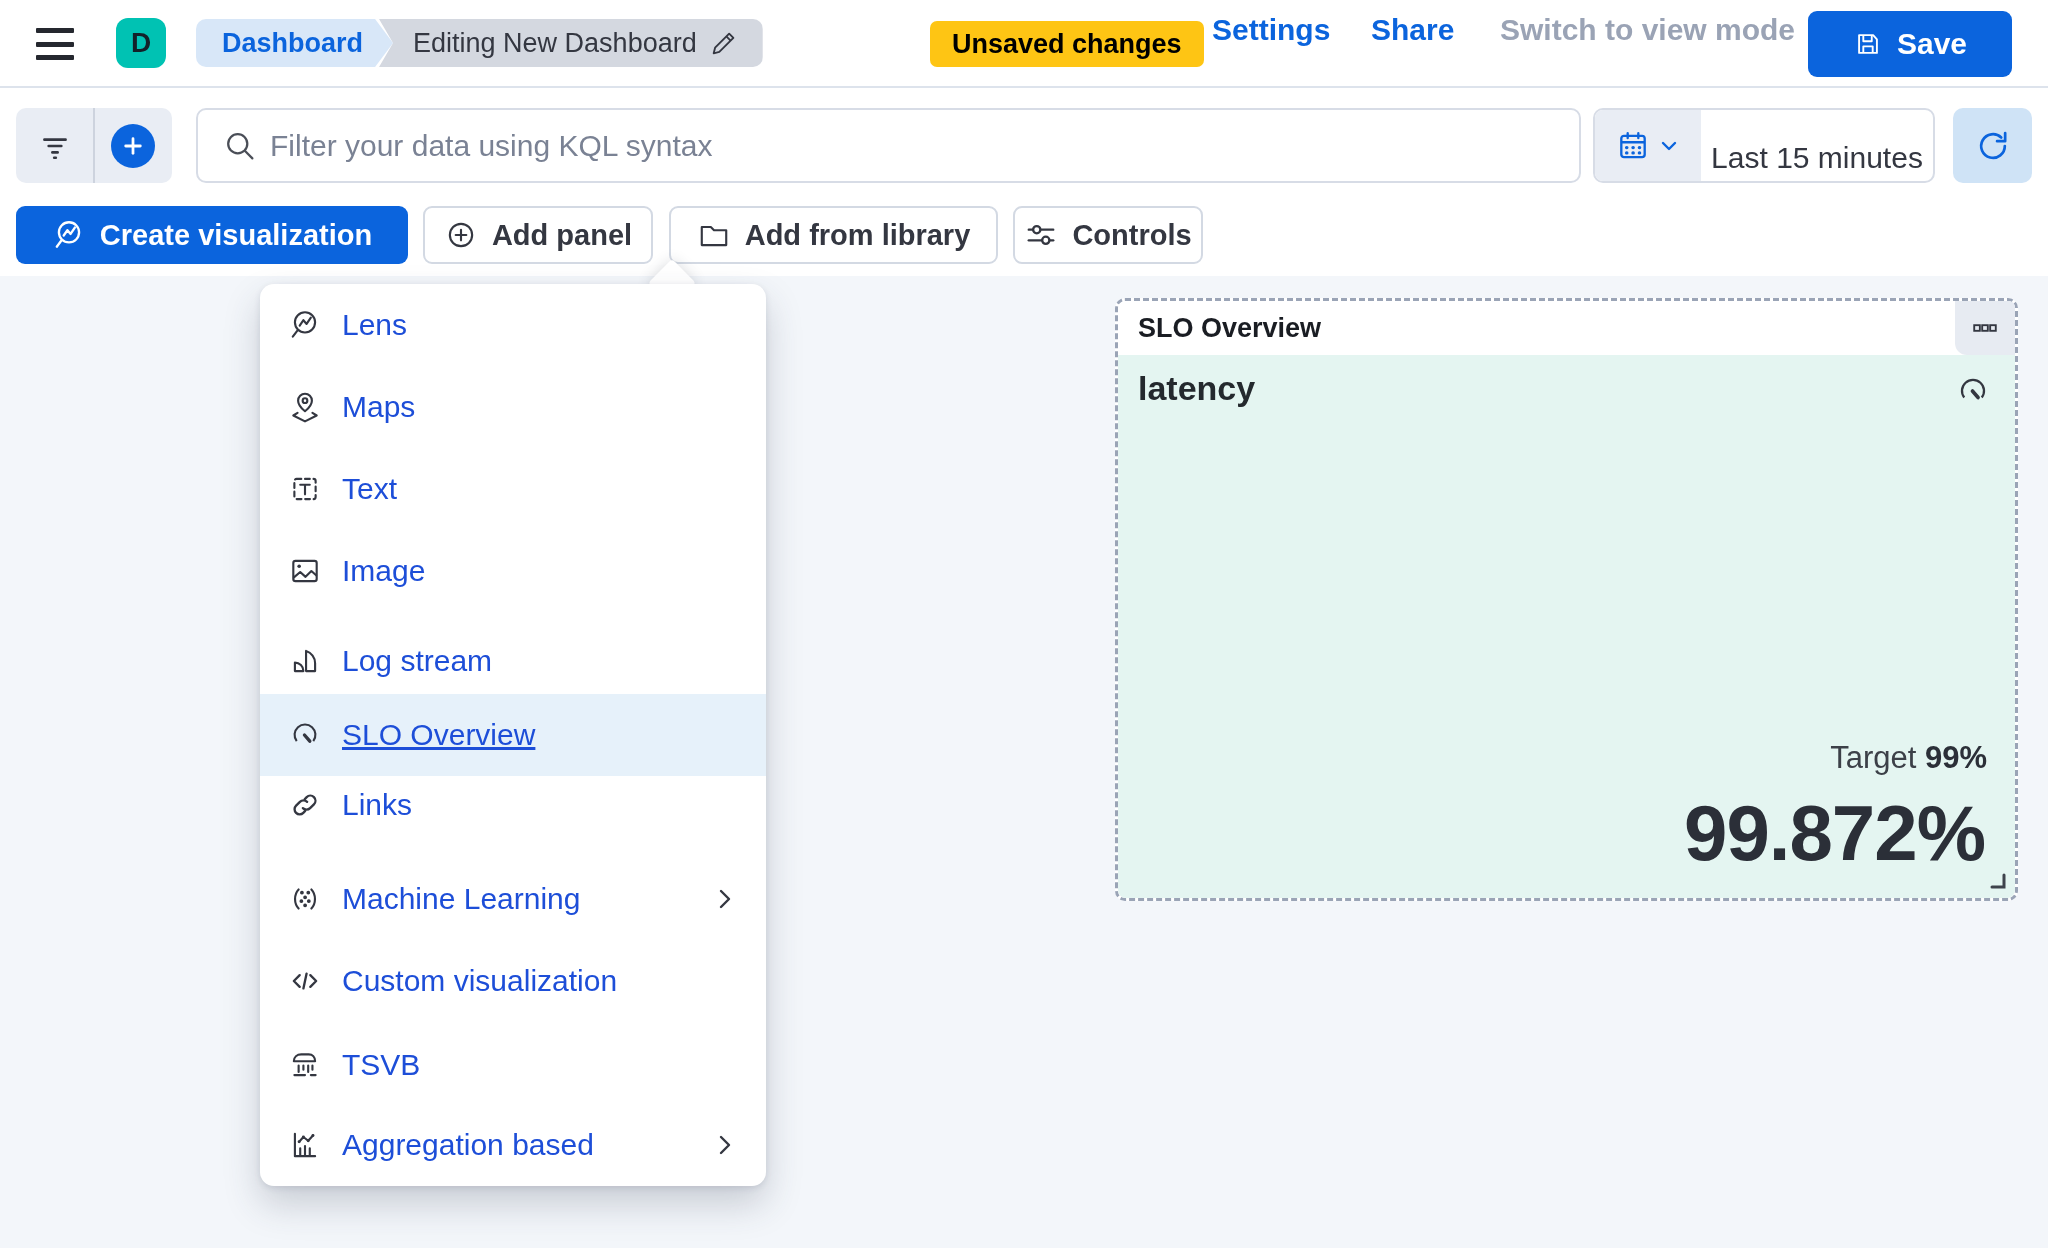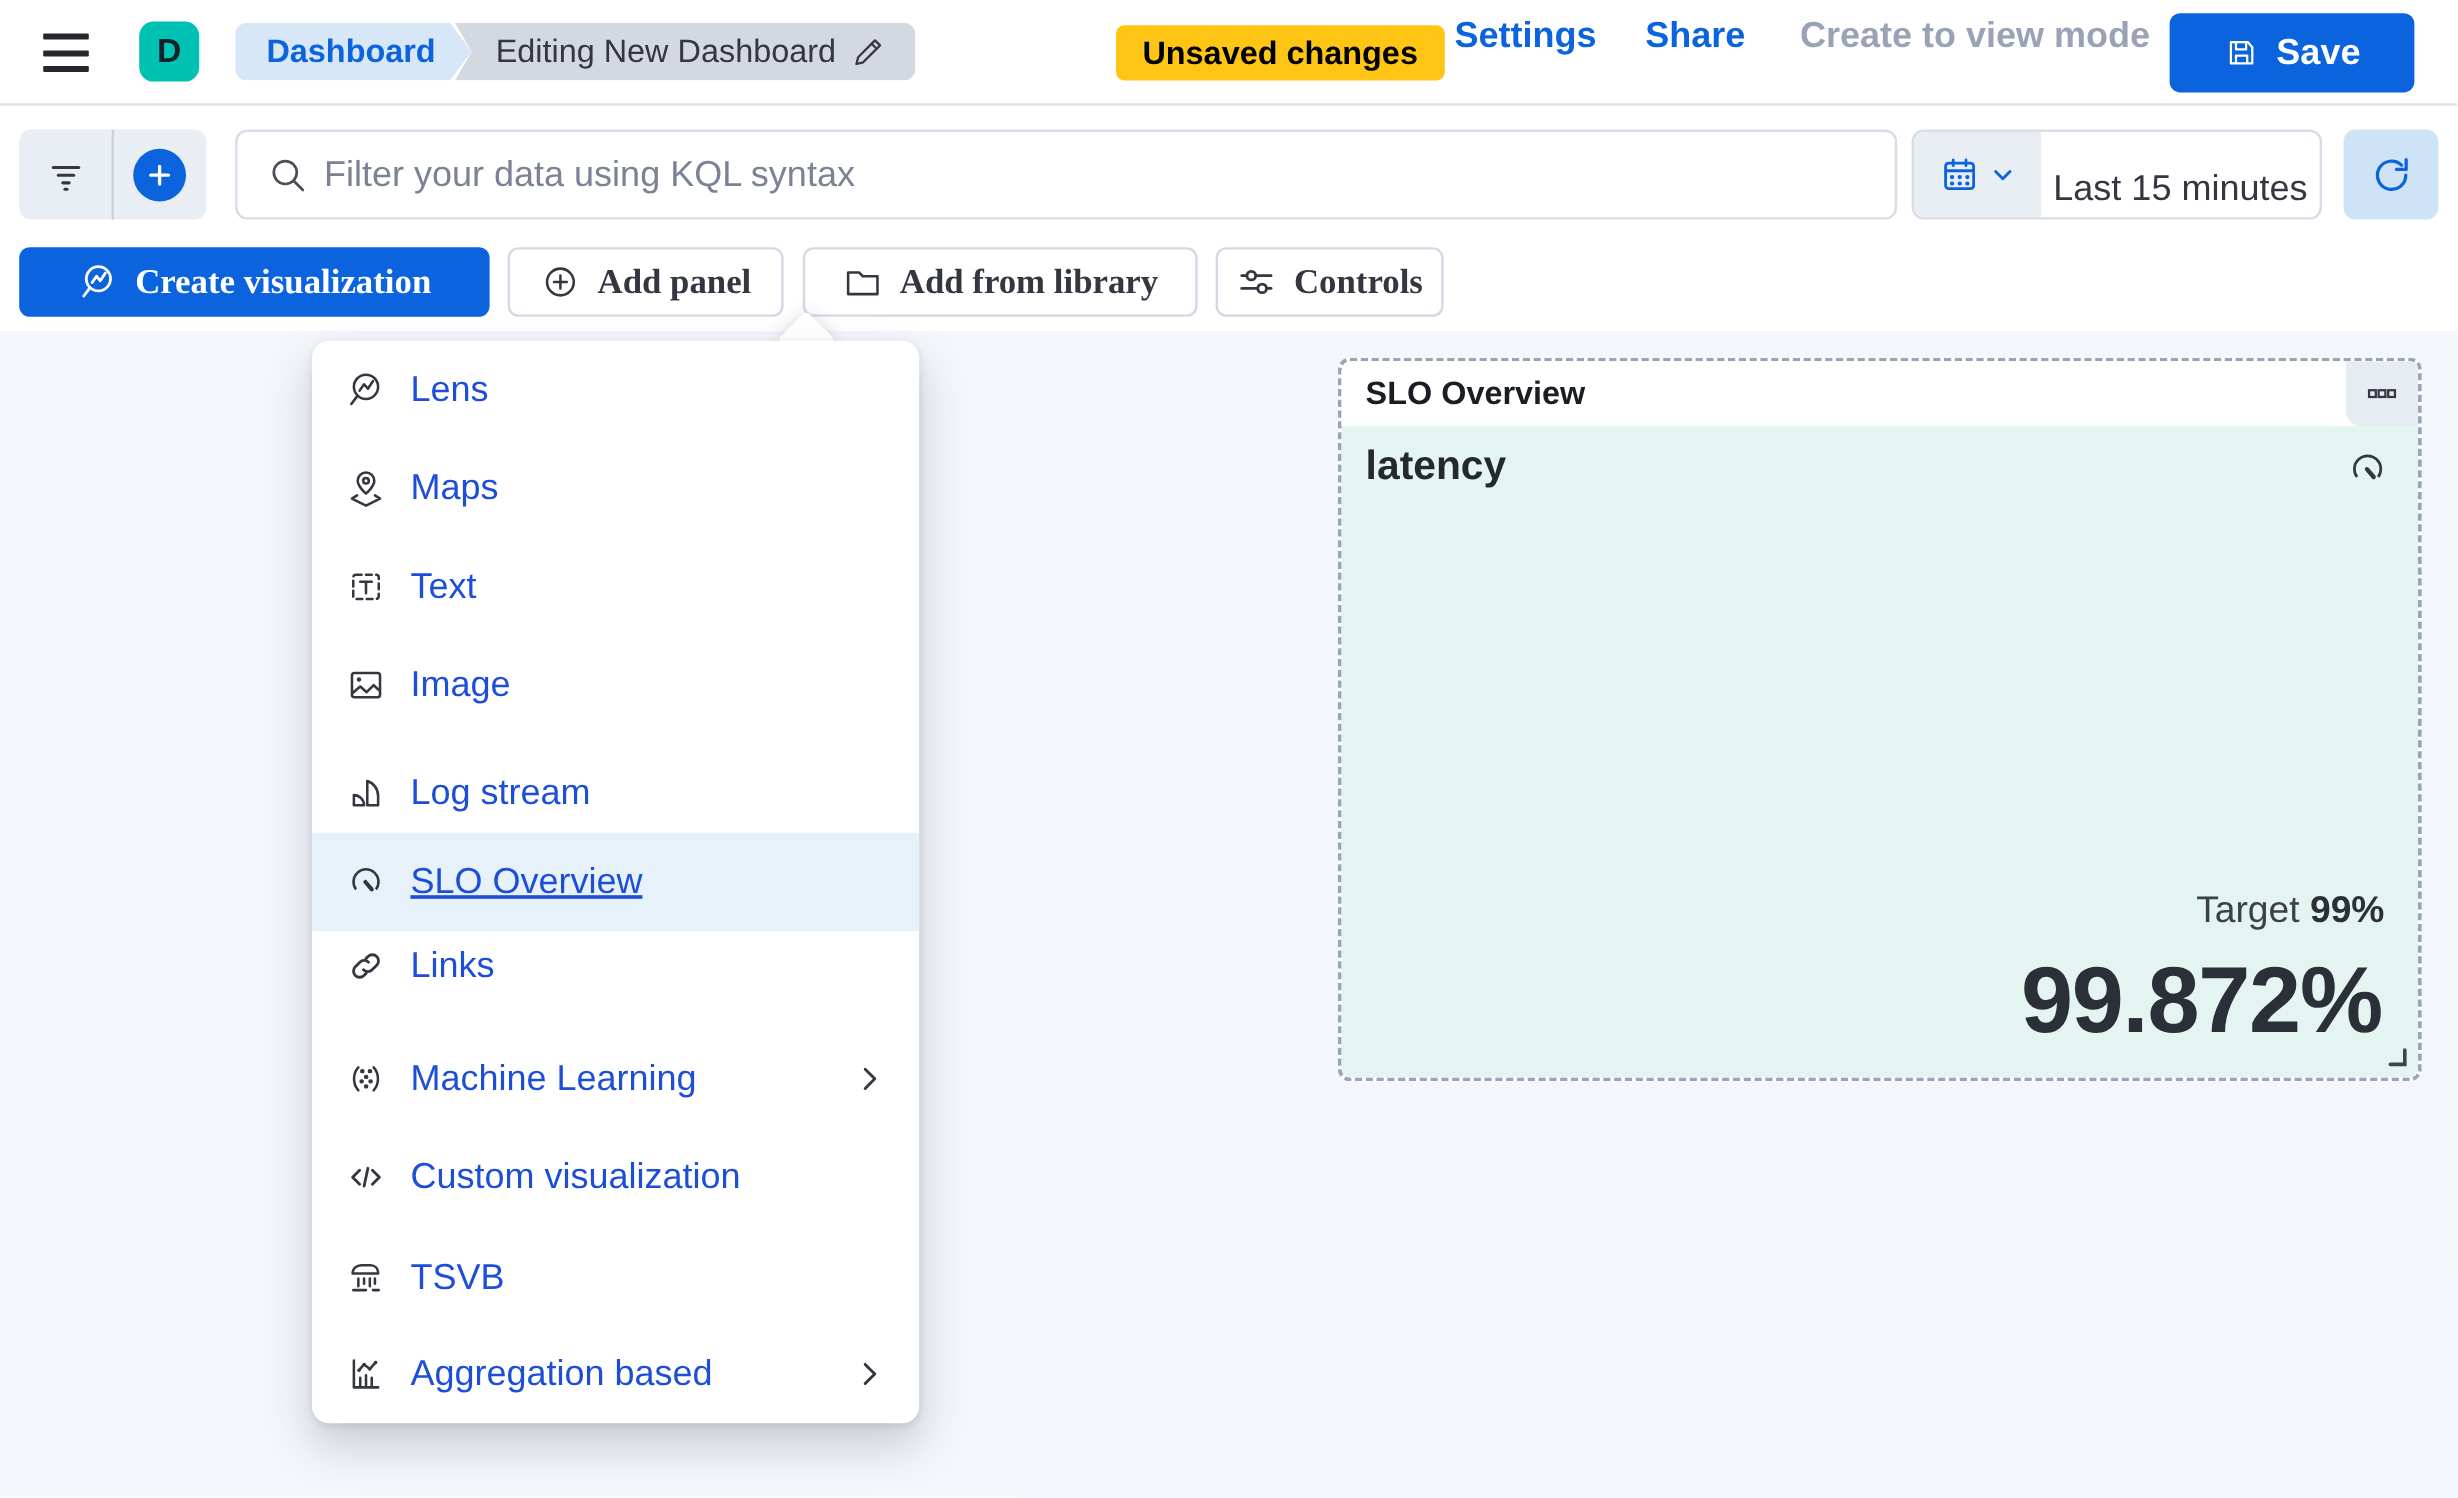--- a/index.html
+++ b/index.html
@@ -28,21 +28,21 @@
   .kql-input { position:absolute; left:196px; top:18px; width:1385px; height:75px; background:#fff; border:2px solid #d7dce6; border-radius:10px; display:flex; align-items:center; padding:0 24px; gap:12px; }
   .kql-input input { border:none; outline:none; flex:1; font-size:30px; font-family:inherit; color:#343741; background:transparent; }
   .kql-input input::placeholder { color:#7a8294; opacity:1; }
   .datepicker { position:absolute; left:1593px; top:18px; width:342px; height:75px; border:2px solid #d7dce6; border-radius:10px; background:#fff; display:flex; overflow:hidden; cursor:pointer; }
   .date-left { width:106px; background:#e9edf4; display:flex; align-items:center; justify-content:center; gap:8px; }
   .date-right { flex:1; display:flex; align-items:center; justify-content:center; font-size:30px; color:#343741;margin-top:24px; }
   .refresh-btn { position:absolute; left:1953px; top:18px; width:79px; height:75px; background:#cfe3f6; border:none; border-radius:10px; display:flex; align-items:center; justify-content:center; cursor:pointer; }
 
   
   .toolbar { position:absolute; left:0; top:206px; width:2048px; height:70px; background:#fff; }
-  .btn { height:58px; border-radius:9px; display:flex; align-items:center; justify-content:center; gap:14px; font-size:29px; font-weight:600; font-family:Liberation Serif, serif; cursor:pointer; }
+  .btn { height:58px; border-radius:9px; display:flex; align-items:center; justify-content:center; gap:14px; font-size:29px; font-weight:600; font-family:Liberation Sans, sans-serif; cursor:pointer; }
   .btn-primary { position:absolute; left:16px; top:0; width:392px; background:#0b64dd; border:none; color:#fff; }
   .btn-outline { position:absolute; top:0; background:#fff; border:2px solid #d3d9e3; color:#343741; }
 
   
   .canvas { position:absolute; left:0; top:276px; width:2048px; height:972px; background:#f3f6fa; }
 
   
   .menu-caret { position:absolute; left:655px; top:266px; width:34px; height:34px; background:#fff; transform:rotate(45deg); border-radius:4px; box-shadow:0 0 14px rgba(50,60,80,.18); z-index:29; }
   .menu { position:absolute; left:260px; top:284px; width:506px; height:902px; background:#fff; border-radius:14px; box-shadow:0 18px 36px rgba(50,60,80,.22), 0 2px 6px rgba(50,60,80,.12); z-index:30; }
   .menu-item { position:absolute; left:0; width:100%; height:82px; display:flex; align-items:center; gap:20px; padding:0 28px; font-size:30px; color:#1d4ed8; cursor:pointer; }
@@ -82,21 +82,21 @@
       <span>Editing New Dashboard</span>
       <svg width="30" height="30" viewBox="0 0 32 32" fill="none" stroke="#343741" stroke-width="2" stroke-linejoin="round">
           <path d="M21.5 6l4.5 4.5L11 25.5l-6 1.5L6.5 21z"></path>
           <path d="M18.5 9l4.5 4.5"></path>
         </svg>
     </div>
   </div>
   <div class="badge-unsaved">Unsaved changes</div>
   <div class="toplink" style="left:1212px;">Settings</div>
   <div class="toplink" style="left:1371px;">Share</div>
-  <div class="toplink muted" style="left:1500px;">Create to view mode</div>
+  <div class="toplink muted" style="left:1500px;">Switch to view mode</div>
   <button class="save-btn">
     <svg width="30" height="30" viewBox="0 0 32 32" fill="none" stroke="#fff" stroke-width="2" stroke-linejoin="round">
         <path d="M6.5 6.5h15L25.5 11v14.5h-19z"></path>
         <path d="M11 6.5V13h9V6.5"></path>
         <path d="M11 25.5v-7h10v7"></path>
       </svg>
     <span>Save</span>
   </button>
 </div>
 

